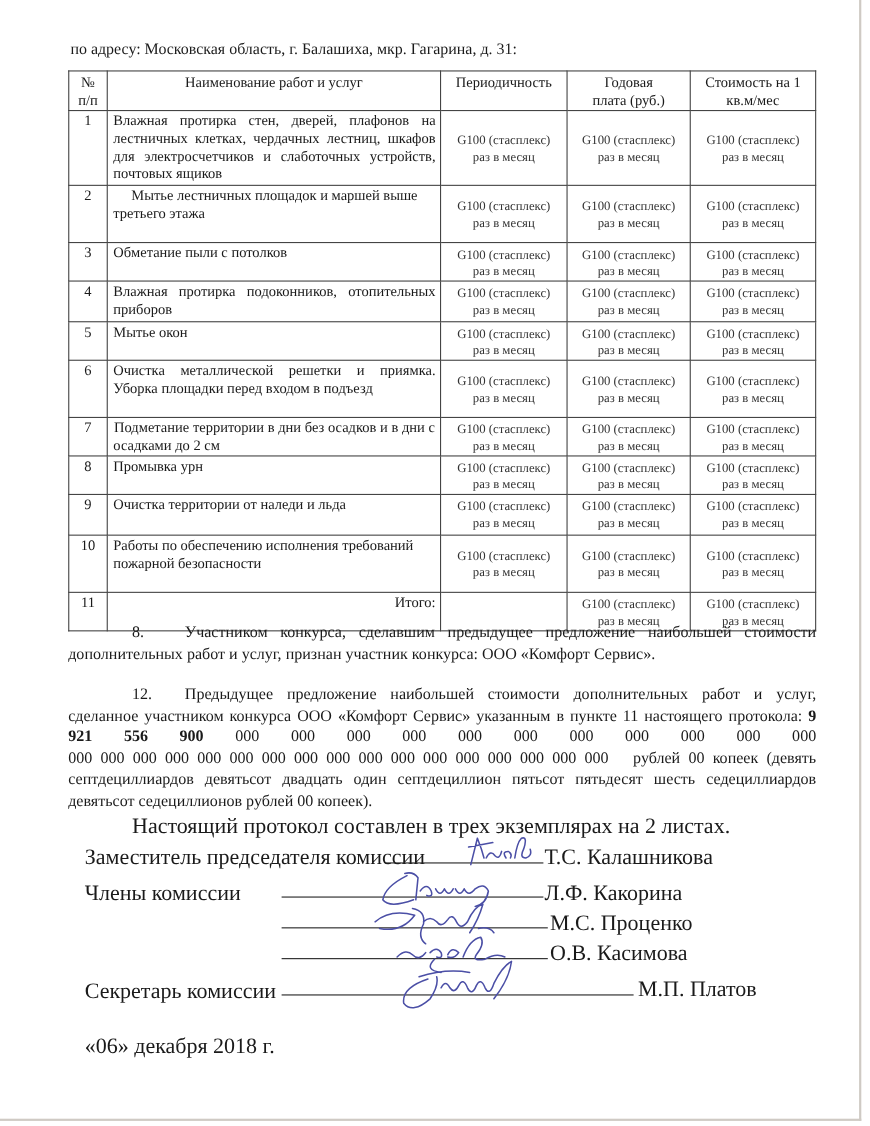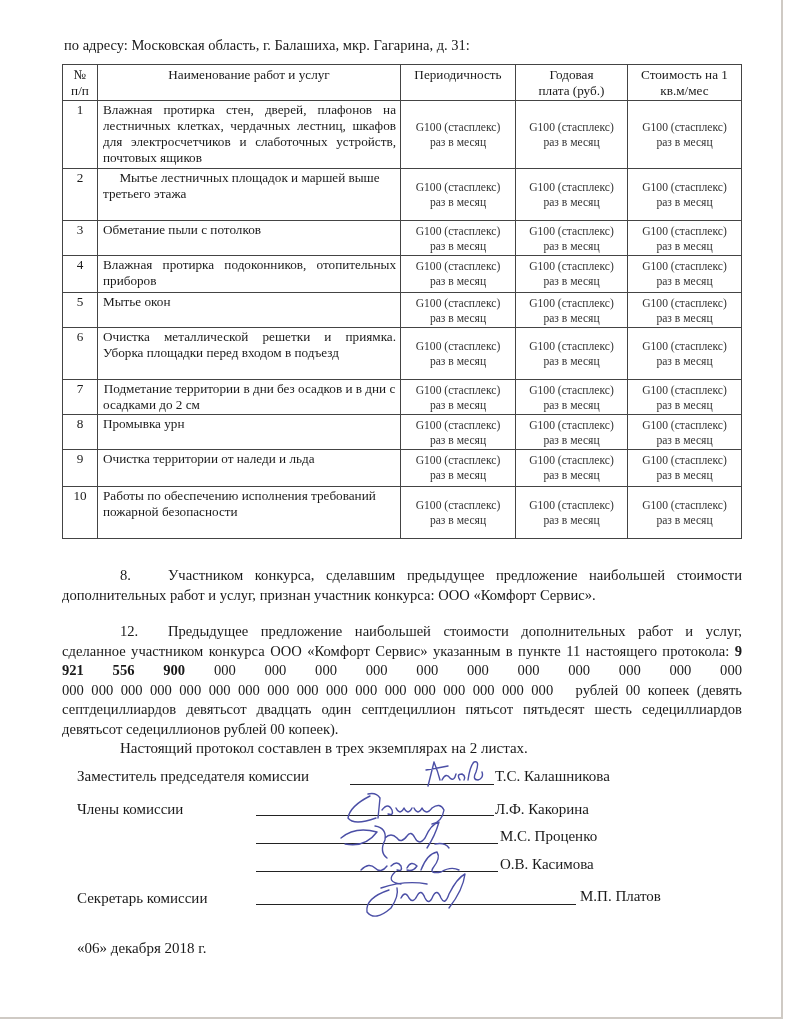--- a/index.html
+++ b/index.html
@@ -24,21 +24,21 @@
     .c-name { text-align: justify; text-align-last: left; padding-left: 5px !important; padding-right: 4px !important; }
     .c-val { text-align: center; vertical-align: middle !important; font-size: 11.6px; line-height: 15px; color: #333; }
     .c-val.top { vertical-align: top !important; padding-top: 3px !important; }
     .total-label { text-align: right; padding-right: 4px !important; }
 
     .para { position: absolute; left: 62px; width: 680px; font-size: 14.6px; line-height: 19.5px; text-align: justify; }
     .para .indent { display: inline-block; width: 58px; }
     .para .num { display: inline-block; width: 48px; }
     .nums { white-space: nowrap; }
 
-    .footer-line { position: absolute; font-size: 15px; white-space: nowrap; }
+    .footer-line { position: absolute; font-size: 20px; white-space: nowrap; }
     .sigline { position: absolute; height: 1px; background: #222; }
     .signature { position: absolute; }
     .signature path { fill: none; stroke: #4b4fa6; stroke-width: 1.4; stroke-linecap: round; stroke-linejoin: round; }
   </style>
 </head>
 <body>
 
 <div class="page-edge-right"></div>
 <div class="page-edge-bottom"></div>
 
@@ -124,20 +124,27 @@
     <td class="c-val top"><span>G100 (стасплекс)</span><br><span>раз в месяц</span></td>
     <td class="c-val top"><span>G100 (стасплекс)</span><br><span>раз в месяц</span></td>
   </tr>
   <tr style="height:52px">
     <td class="c-num">10</td>
     <td class="c-name" style="text-align:left">Работы по обеспечению исполнения требований пожарной безопасности</td>
     <td class="c-val"><span>G100 (стасплекс)</span><br><span>раз в месяц</span></td>
     <td class="c-val"><span>G100 (стасплекс)</span><br><span>раз в месяц</span></td>
     <td class="c-val"><span>G100 (стасплекс)</span><br><span>раз в месяц</span></td>
   </tr>
+  <tr style="height:28px">
+    <td class="c-num">11</td>
+    <td class="total-label" colspan="1">Итого:</td>
+    <td></td>
+    <td class="c-val top"><span>G100 (стасплекс)</span><br><span>раз в месяц</span></td>
+    <td class="c-val top"><span>G100 (стасплекс)</span><br><span>раз в месяц</span></td>
+  </tr>
 </tbody>
   </table>
 
 <div class="para" style="top:566px">
   <span class="indent"></span><span class="num">8.</span><span>Участником конкурса, сделавшим предыдущее предложение наибольшей стоимости дополнительных работ и услуг, признан участник конкурса: ООО «Комфорт Сервис».</span>
 </div>
 
 <div class="para" style="top:622px">
   <span class="indent"></span><span class="num">12.</span><span>Предыдущее предложение наибольшей стоимости дополнительных работ и услуг, сделанное участником конкурса ООО «Комфорт Сервис» указанным в пункте 11 настоящего протокола:</span>
   <b>9 921 556 900</b>

